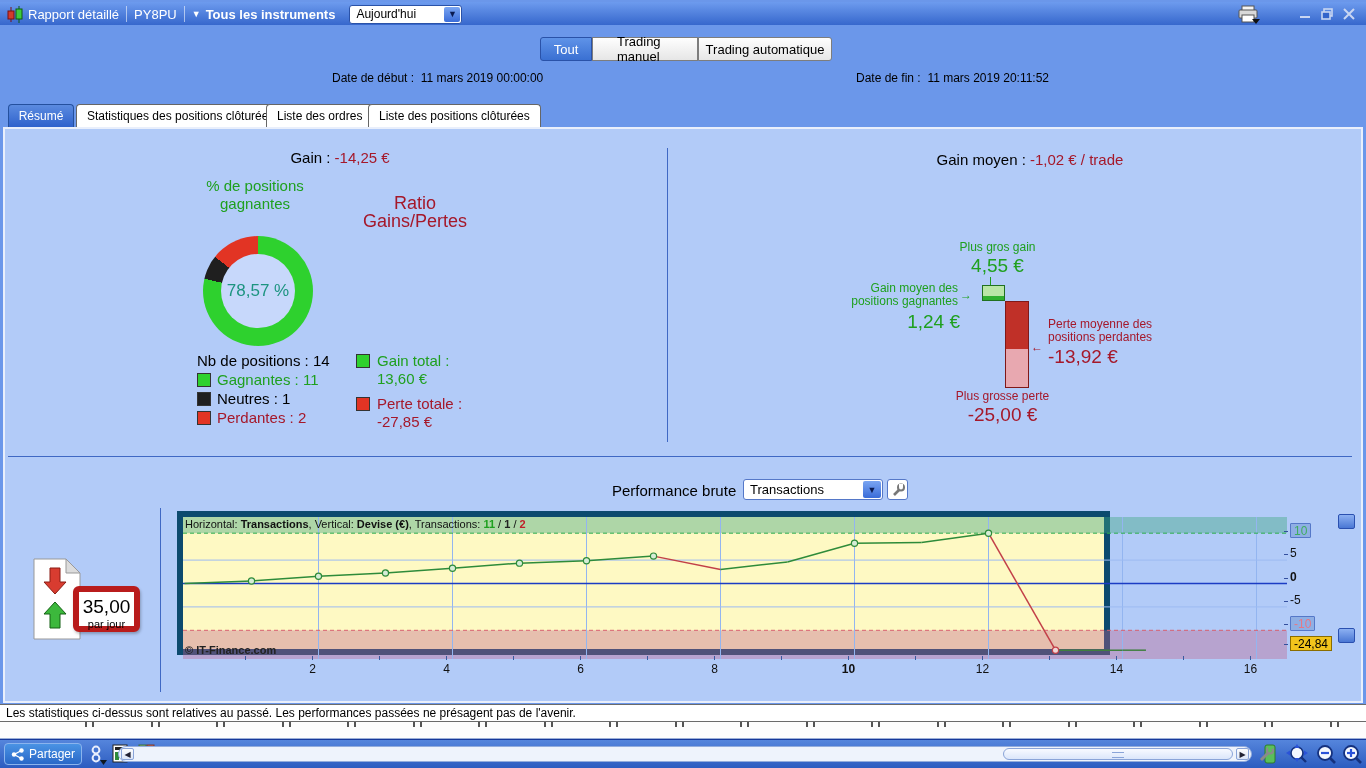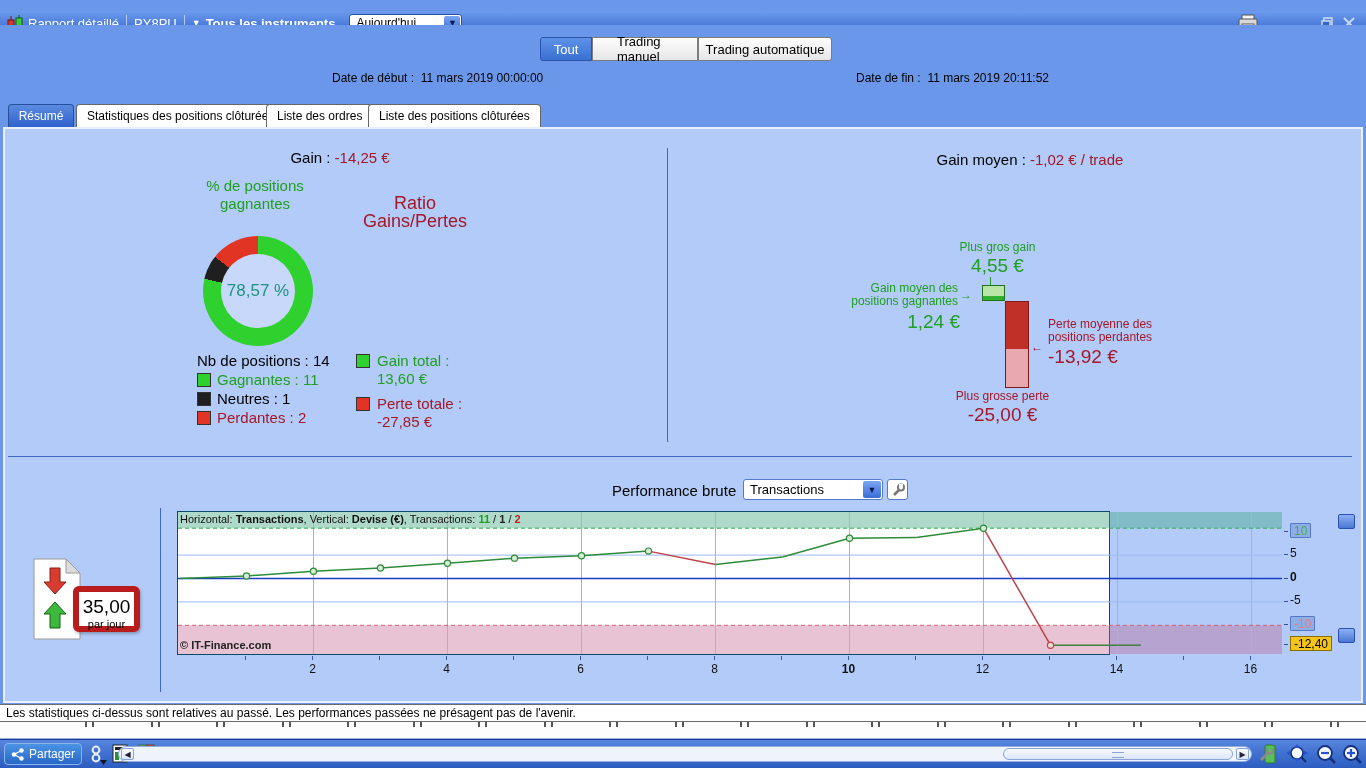--- a/index.html
+++ b/index.html
@@ -1,20 +1,20 @@
 <!DOCTYPE html>
 <html><head>
 <meta charset="utf-8">
 <style>
   html,body{margin:0;padding:0;background:#fff;}
   *{box-sizing:border-box;font-family:"Liberation Sans",sans-serif;}
   .stage{position:relative;width:1366px;height:768px;background:#6b97ea;overflow:hidden;}
   .abs{position:absolute;}
   
-  .titlebar{left:0;top:11px;width:1366px;height:25px;background:linear-gradient(#6d9bee,#3465cb);border-bottom:1px solid #1e46a0;display:flex;align-items:center;color:#fff;font-size:13px;}
+  .titlebar{left:0;top:2px;width:1366px;height:25px;background:linear-gradient(#6d9bee,#3465cb);border-bottom:1px solid #1e46a0;display:flex;align-items:center;color:#fff;font-size:13px;}
   .tb-sep{width:1px;height:16px;background:rgba(255,255,255,.55);margin:0 7px;}
   .tb-select{background:#fff;color:#000;border:1px solid #2a52a8;border-radius:3px;height:19px;width:113px;display:flex;align-items:center;font-size:12px;padding-left:6px;position:relative;}
   .dd-btn{position:absolute;right:1px;top:1px;bottom:1px;width:16px;background:linear-gradient(#7aa5f2,#3a6cd8);border-radius:2px;display:flex;align-items:center;justify-content:center;color:#0a1a50;font-size:9px;}
   .winbtn{width:18px;height:16px;display:flex;align-items:center;justify-content:center;color:#c9d6f2;font-weight:bold;font-size:13px;}
   
   .band{left:0;top:25px;width:1366px;height:102px;background:#6b97ea;}
   .modetab{height:24px;border:1px solid #7d7d7d;background:linear-gradient(#fefefe,#e6e6e6);color:#000;font-size:13px;display:flex;align-items:center;justify-content:center;}
   .modetab.active{background:linear-gradient(#5f93e8,#3a70d2);color:#fff;border-color:#2a52a8;}
   .datetxt{font-size:12px;color:#000;}
   
@@ -29,21 +29,21 @@
   .donut{width:110px;height:110px;border-radius:50%;position:absolute;}
   .donut::after{content:"";position:absolute;left:18px;top:18px;width:74px;height:74px;border-radius:50%;background:#c7d8fb;}
   .donut .dval{position:absolute;inset:0;display:flex;align-items:center;justify-content:center;font-size:17px;z-index:2;}
   .sq{width:14px;height:14px;border:1px solid #333;display:inline-block;}
   .leg{font-size:15px;display:flex;align-items:center;gap:6px;}
   .small{font-size:12px;}
   .big{font-size:19px;}
   .vline{width:1px;background:#3f68c4;}
   .hline{height:1px;background:#3f68c4;}
   
-  .plot{left:177px;top:511px;width:933px;height:144px;background:#ffffff;border:1px solid #0c4a6e;}
+  .plot{left:177px;top:511px;width:933px;height:144px;background:#fef9c3;border:6px solid #0c4a6e;}
   .info{font-size:11px;color:#111;white-space:nowrap;}
   .info b{font-weight:bold;}
   .xaxis-lbl{position:absolute;width:24px;text-align:center;font-size:12px;color:#111;}
   .ytick{position:absolute;font-size:12px;color:#111;height:15px;line-height:15px;}
   .ybox{background:#8fafe4;border:1px solid #5578c8;padding:0 3px;border-radius:1px;}
   .ycur{background:#f2c41c;border:1px solid #8a6d00;padding:0 3px;color:#000;}
   .ydash{position:absolute;left:0;width:4px;height:1px;background:#334f9e;}
   .bluesq{width:17px;height:15px;background:linear-gradient(#8cb0f2,#4a77d4);border:1px solid #2a50b0;border-radius:2px;}
   
   .statusbar{left:0;top:704px;width:1366px;height:18px;background:#fff;border-top:1px solid #6b6b6b;border-bottom:1px solid #6b6b6b;font-size:12px;color:#000;line-height:16px;padding-left:6px;}
@@ -304,21 +304,21 @@
       <div class="ytick ybox" style="left: 6px; top: 11.7px; color: rgb(63, 174, 95);">10</div>
       <div class="ydash" style="top: 43.1px;"></div>
       <div class="ytick" style="left: 6px; top: 35.1px;">5</div>
       <div class="ydash" style="top: 66.5px;"></div>
       <div class="ytick" style="left: 6px; top: 58.5px; font-weight: bold;">0</div>
       <div class="ydash" style="top: 89.9px;"></div>
       <div class="ytick" style="left: 6px; top: 81.9px;">-5</div>
       <div class="ydash" style="top: 113.3px;"></div>
       <div class="ytick ybox" style="left: 6px; top: 105.3px; color: rgb(231, 120, 132);">-10</div>
       <div class="ydash" style="top: 133.19px;"></div>
-      <div class="ytick ycur" style="left: 6px; top: 125.19px;">-12,40</div>
+      <div class="ytick ycur" style="left: 6px; top: 125.19px;">-24,84</div>
     </div>
   <div class="abs bluesq" style="left:1338px;top:514px;"></div>
   <div class="abs bluesq" style="left:1338px;top:628px;"></div>
 
   <div class="abs statusbar"><span>Les statistiques ci-dessus sont relatives au passé. Les performances passées ne présagent pas de l'avenir.</span></div>
   <div class="abs tickstrip" id="tickstrip">
       <div class="tmark" style="left: 85px;"></div>
       <div class="tmark" style="left: 150.5px;"></div>
       <div class="tmark" style="left: 216px;"></div>
       <div class="tmark" style="left: 281.5px;"></div>

